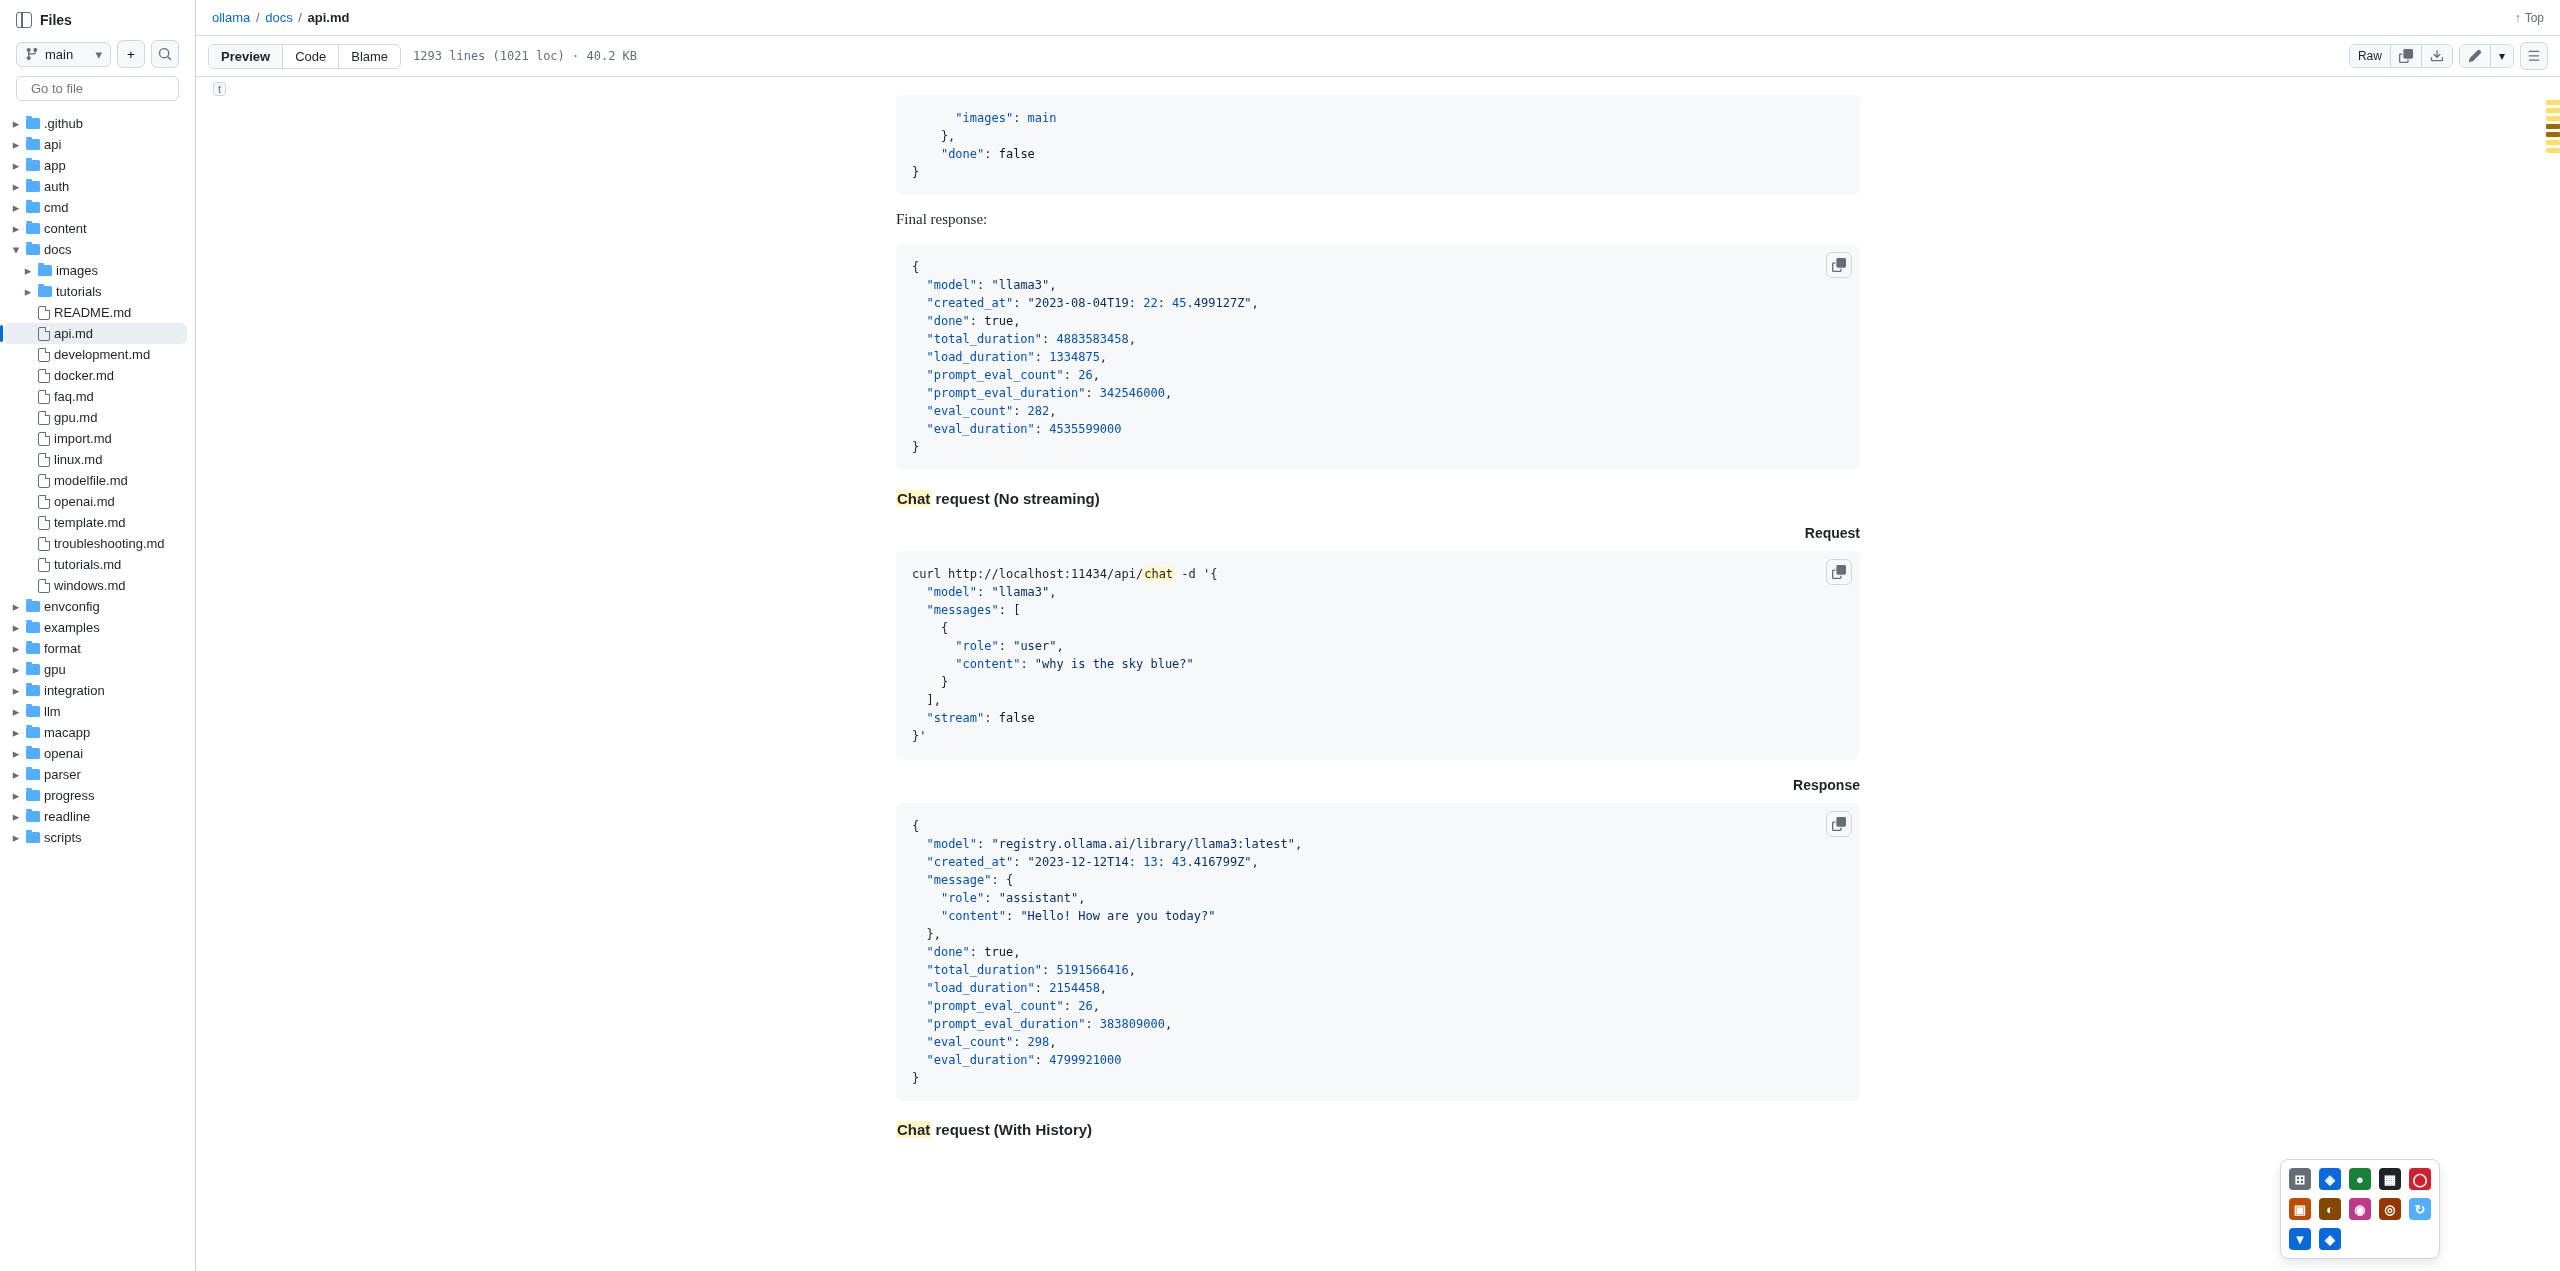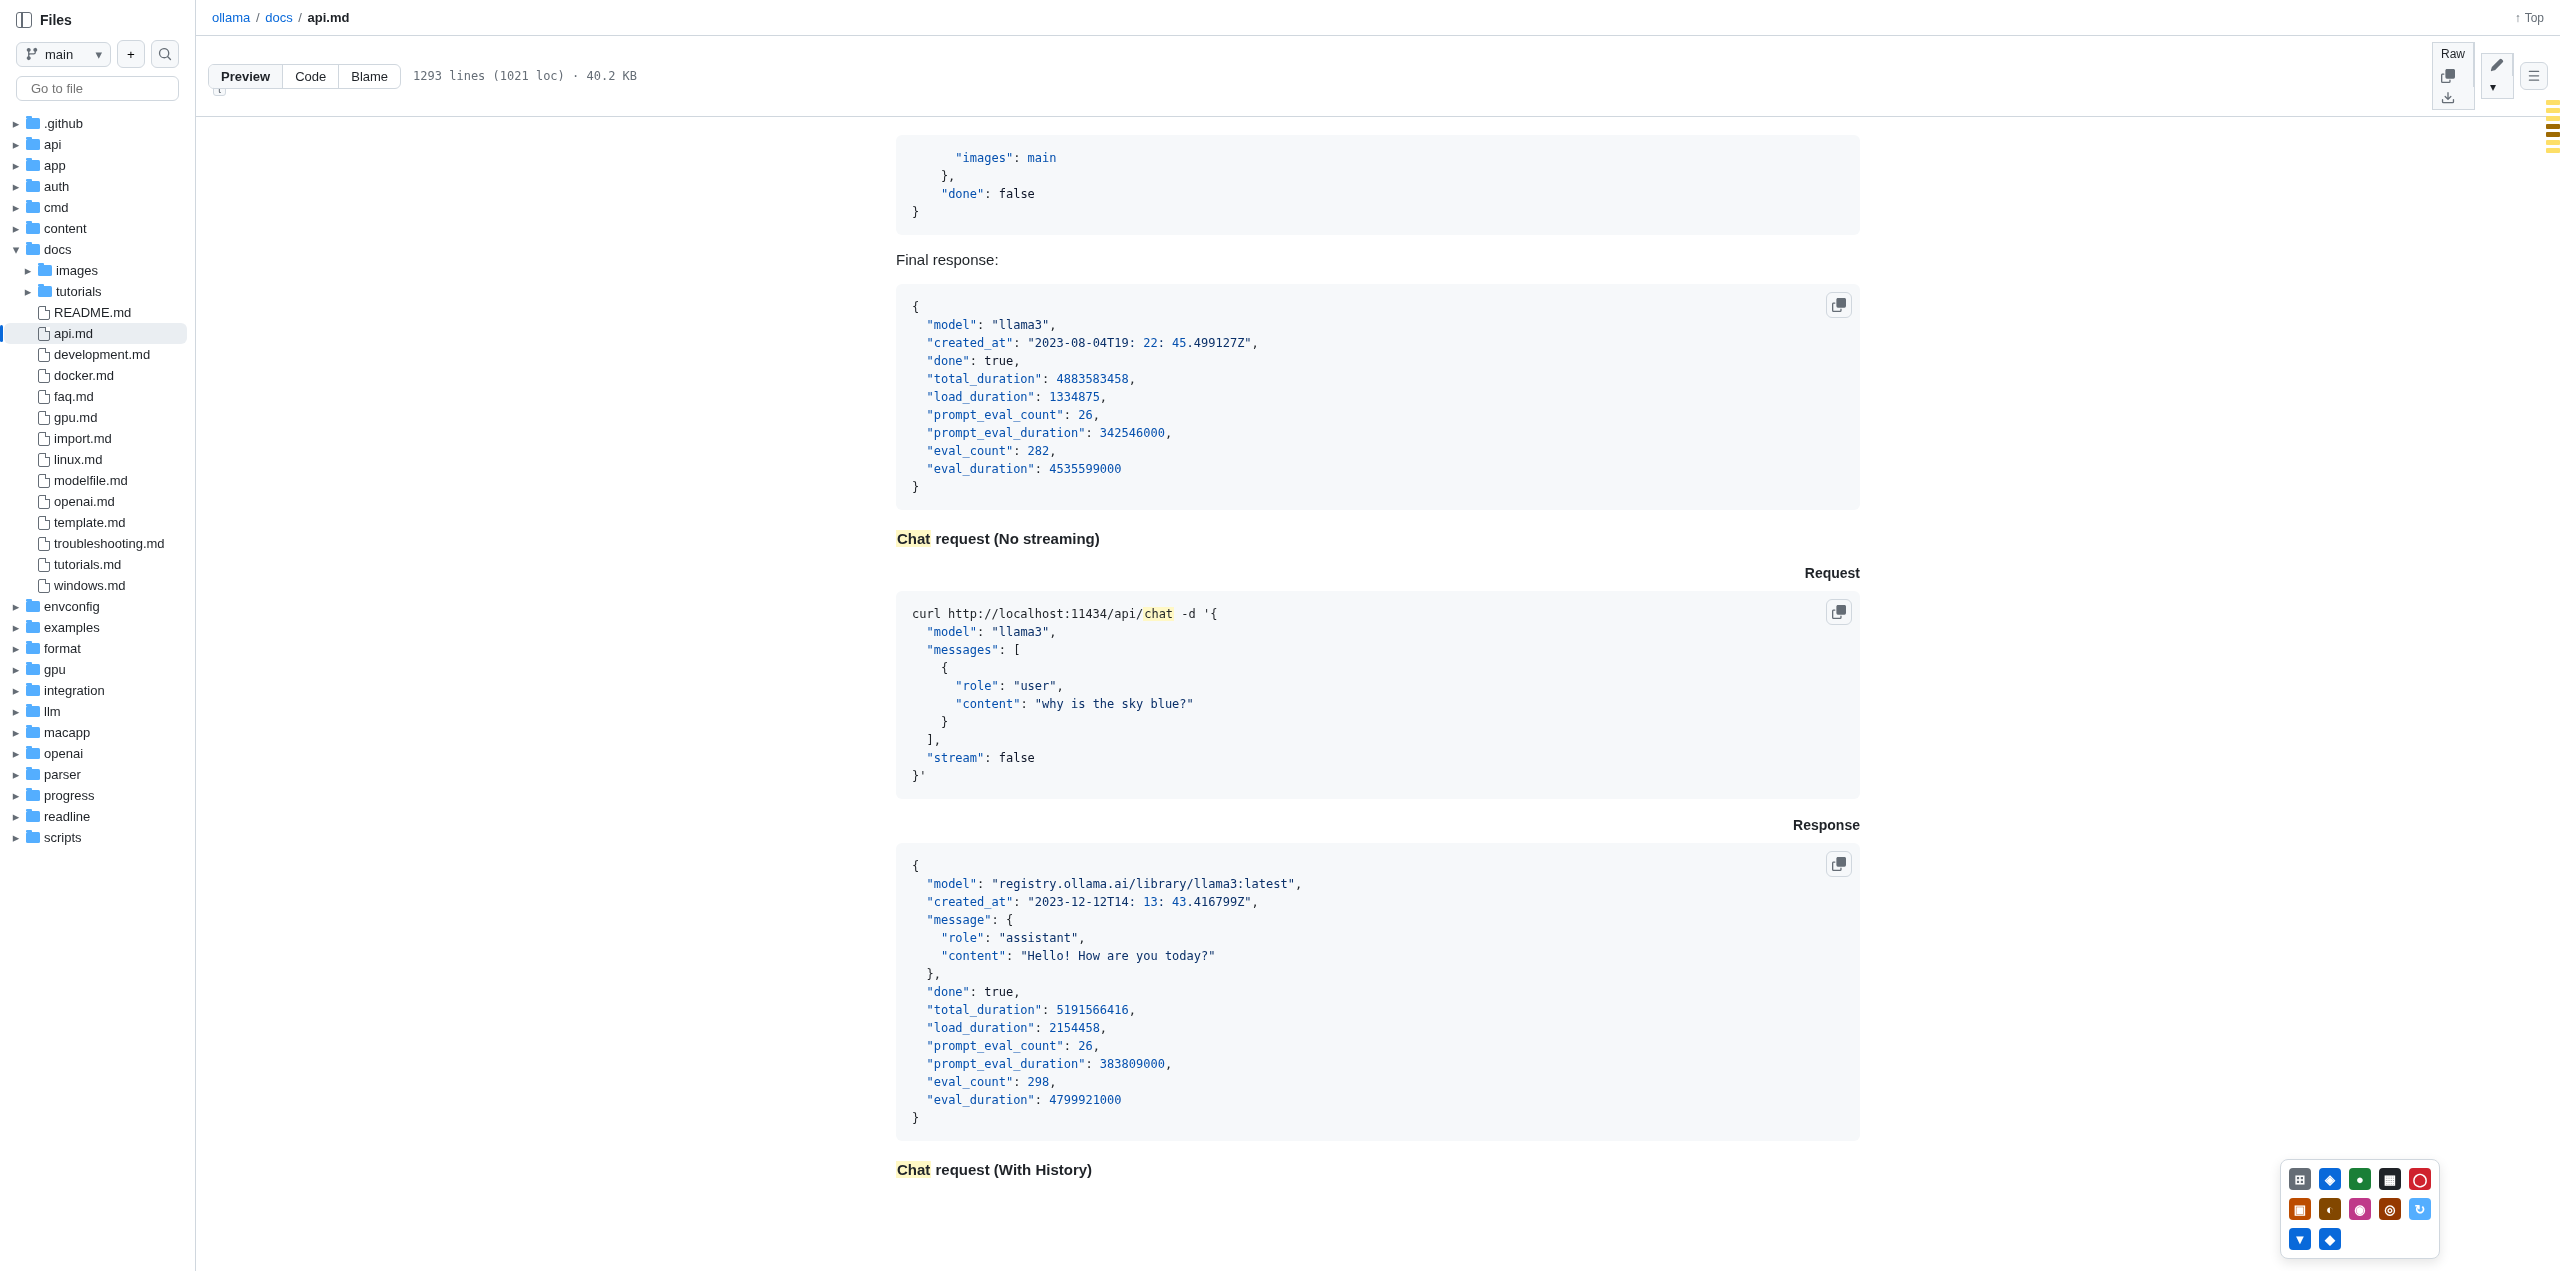--- a/index.html
+++ b/index.html
@@ -44,29 +44,29 @@
 .top-link { display: flex; align-items: center; gap: 4px; color: #656d76; font-size: 12px; cursor: pointer; }
 
 .toolbar { padding: 6px 12px; border-bottom: 1px solid #d0d7de; display: flex; align-items: center; justify-content: space-between; }
 .toolbar-left { display: flex; align-items: center; gap: 12px; }
 .tab-group { display: flex; border: 1px solid #d0d7de; border-radius: 6px; overflow: hidden; }
 .tab { padding: 4px 12px; font-size: 13px; cursor: pointer; border-right: 1px solid #d0d7de; }
 .tab:last-child { border-right: none; }
 .tab.active { background: #f6f8fa; font-weight: 700; }
 .file-meta { font-size: 12px; color: #656d76; font-family: ui-monospace, SFMono-Regular, monospace; }
 .toolbar-right { display: flex; align-items: center; gap: 6px; }
-.toolbar-right .btn-group { display: flex; border: 1px solid #d0d7de; border-radius: 0; overflow: hidden; flex-direction: column; }
+.toolbar-right .btn-group { display: flex; border: 1px solid #d0d7de; border-radius: 6px; overflow: hidden; }
 .toolbar-right .btn { padding: 4px 8px; font-size: 12px; cursor: pointer; border-right: 1px solid #d0d7de; display: flex; align-items: center; background: #f6f8fa; }
 .toolbar-right .btn:last-child { border-right: none; }
 
 .content { flex: 1; overflow-y: auto; padding: 0 0 40px; }
 .content::-webkit-scrollbar { width: 12px; }
 .content::-webkit-scrollbar-thumb { background: #d0d7de; border-radius: 6px; }
 .md-body { max-width: 1012px; margin: 0 auto; padding: 8px 24px; }
-.md-body p { margin: 16px 0; font-size: 15px; }
+.md-body p { margin: 16px 0; font-size: 15px; font-family: Liberation Serif, serif; }
 .md-body h4 { font-size: 15px; font-weight: 600; margin: 20px 0 10px; }
 .md-body h5 { font-size: 14px; font-weight: 600; margin: 18px 0 8px; text-align: right; }
 .code-block { background: #f6f8fa; border-radius: 6px; padding: 14px 16px; position: relative; margin: 10px 0; overflow-x: auto; }
 .code-block pre { font-family: ui-monospace, SFMono-Regular, Consolas, monospace; font-size: 12px; line-height: 1.5; white-space: pre; }
 .copy-btn { position: absolute; top: 8px; right: 8px; width: 26px; height: 26px; border: 1px solid #d0d7de; border-radius: 6px; background: #f6f8fa; display: flex; align-items: center; justify-content: center; cursor: pointer; }
 .hl { background: #fff8c5; padding: 0 1px; }
 
 
 .s-key { color: #0550ae; }
 .s-str { color: #0a3069; }

